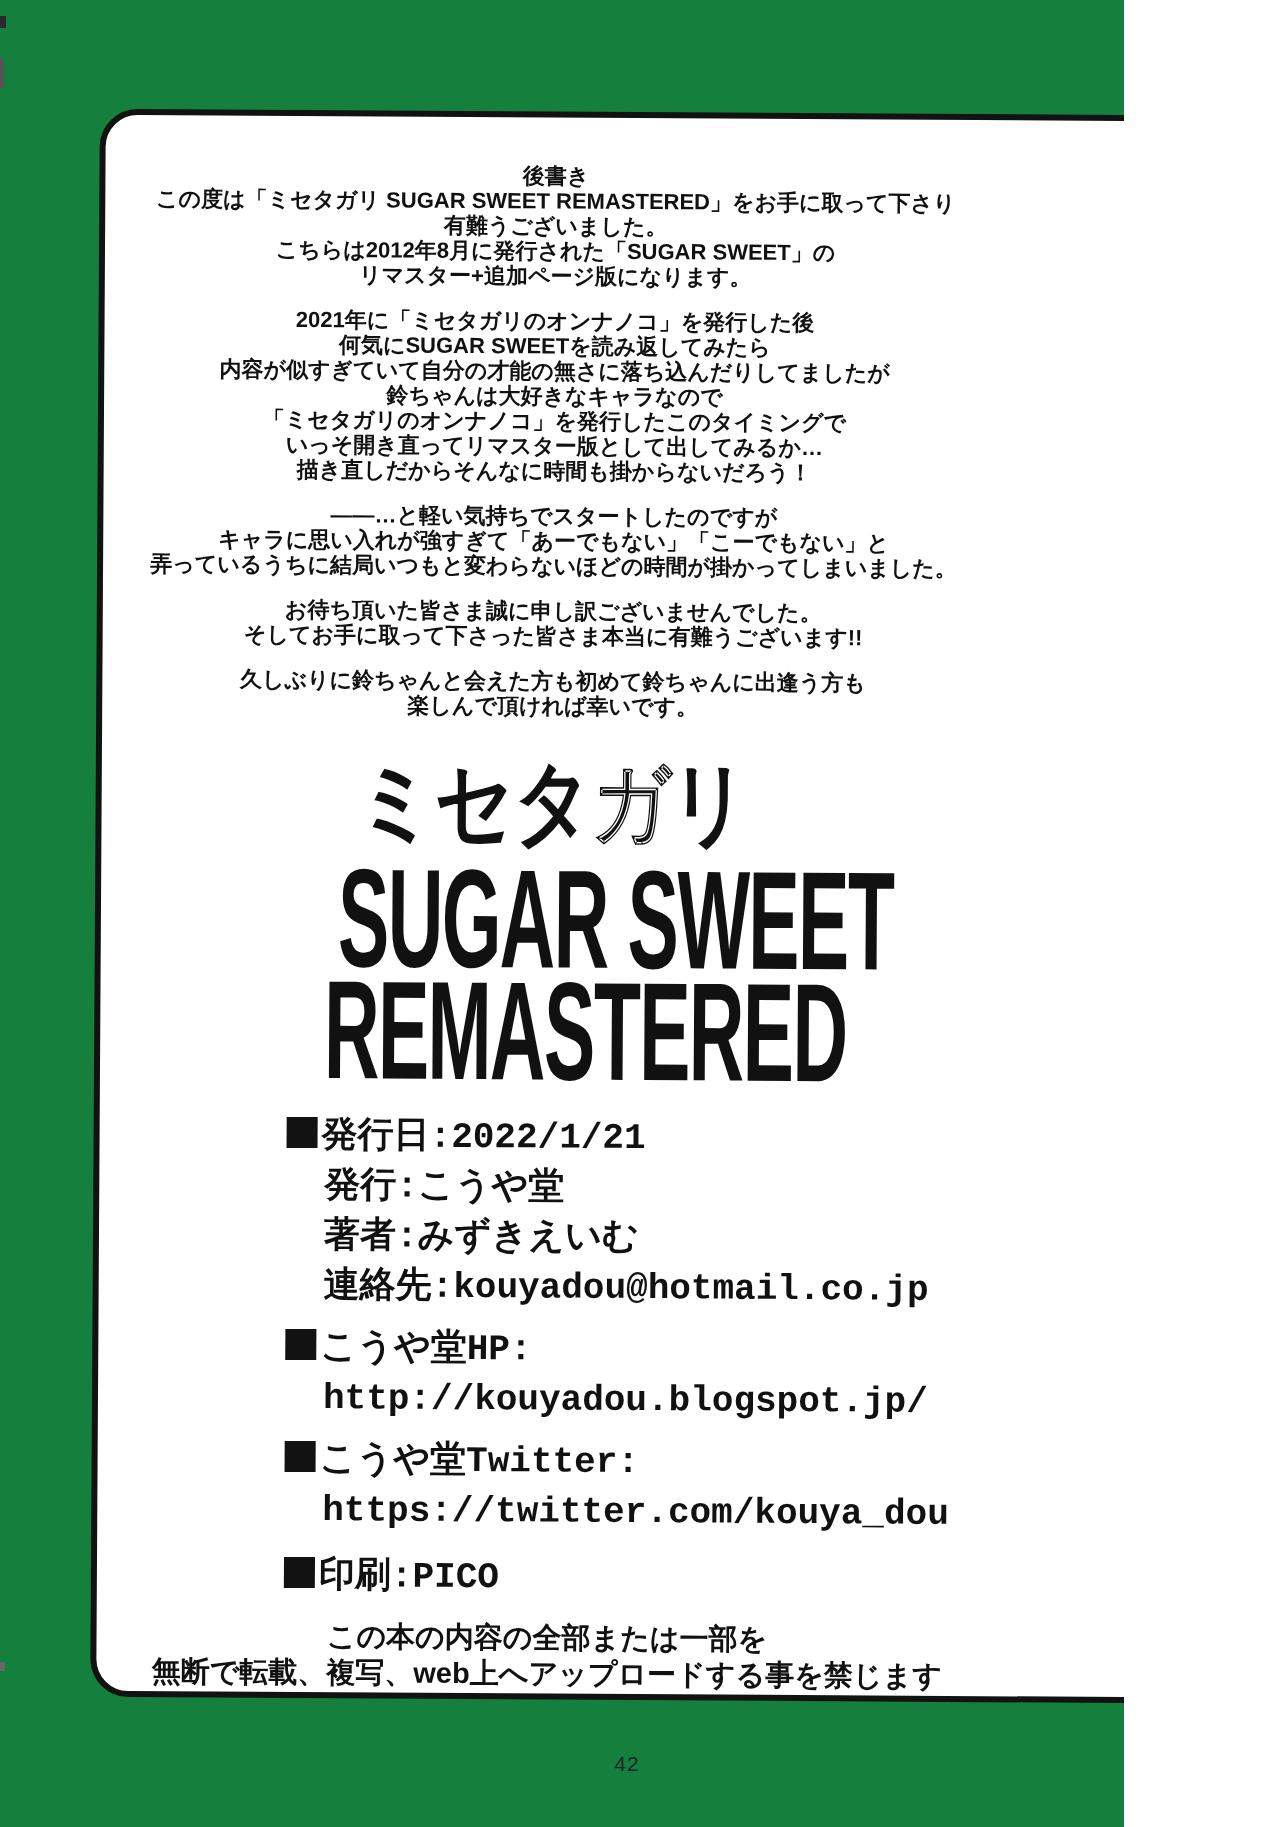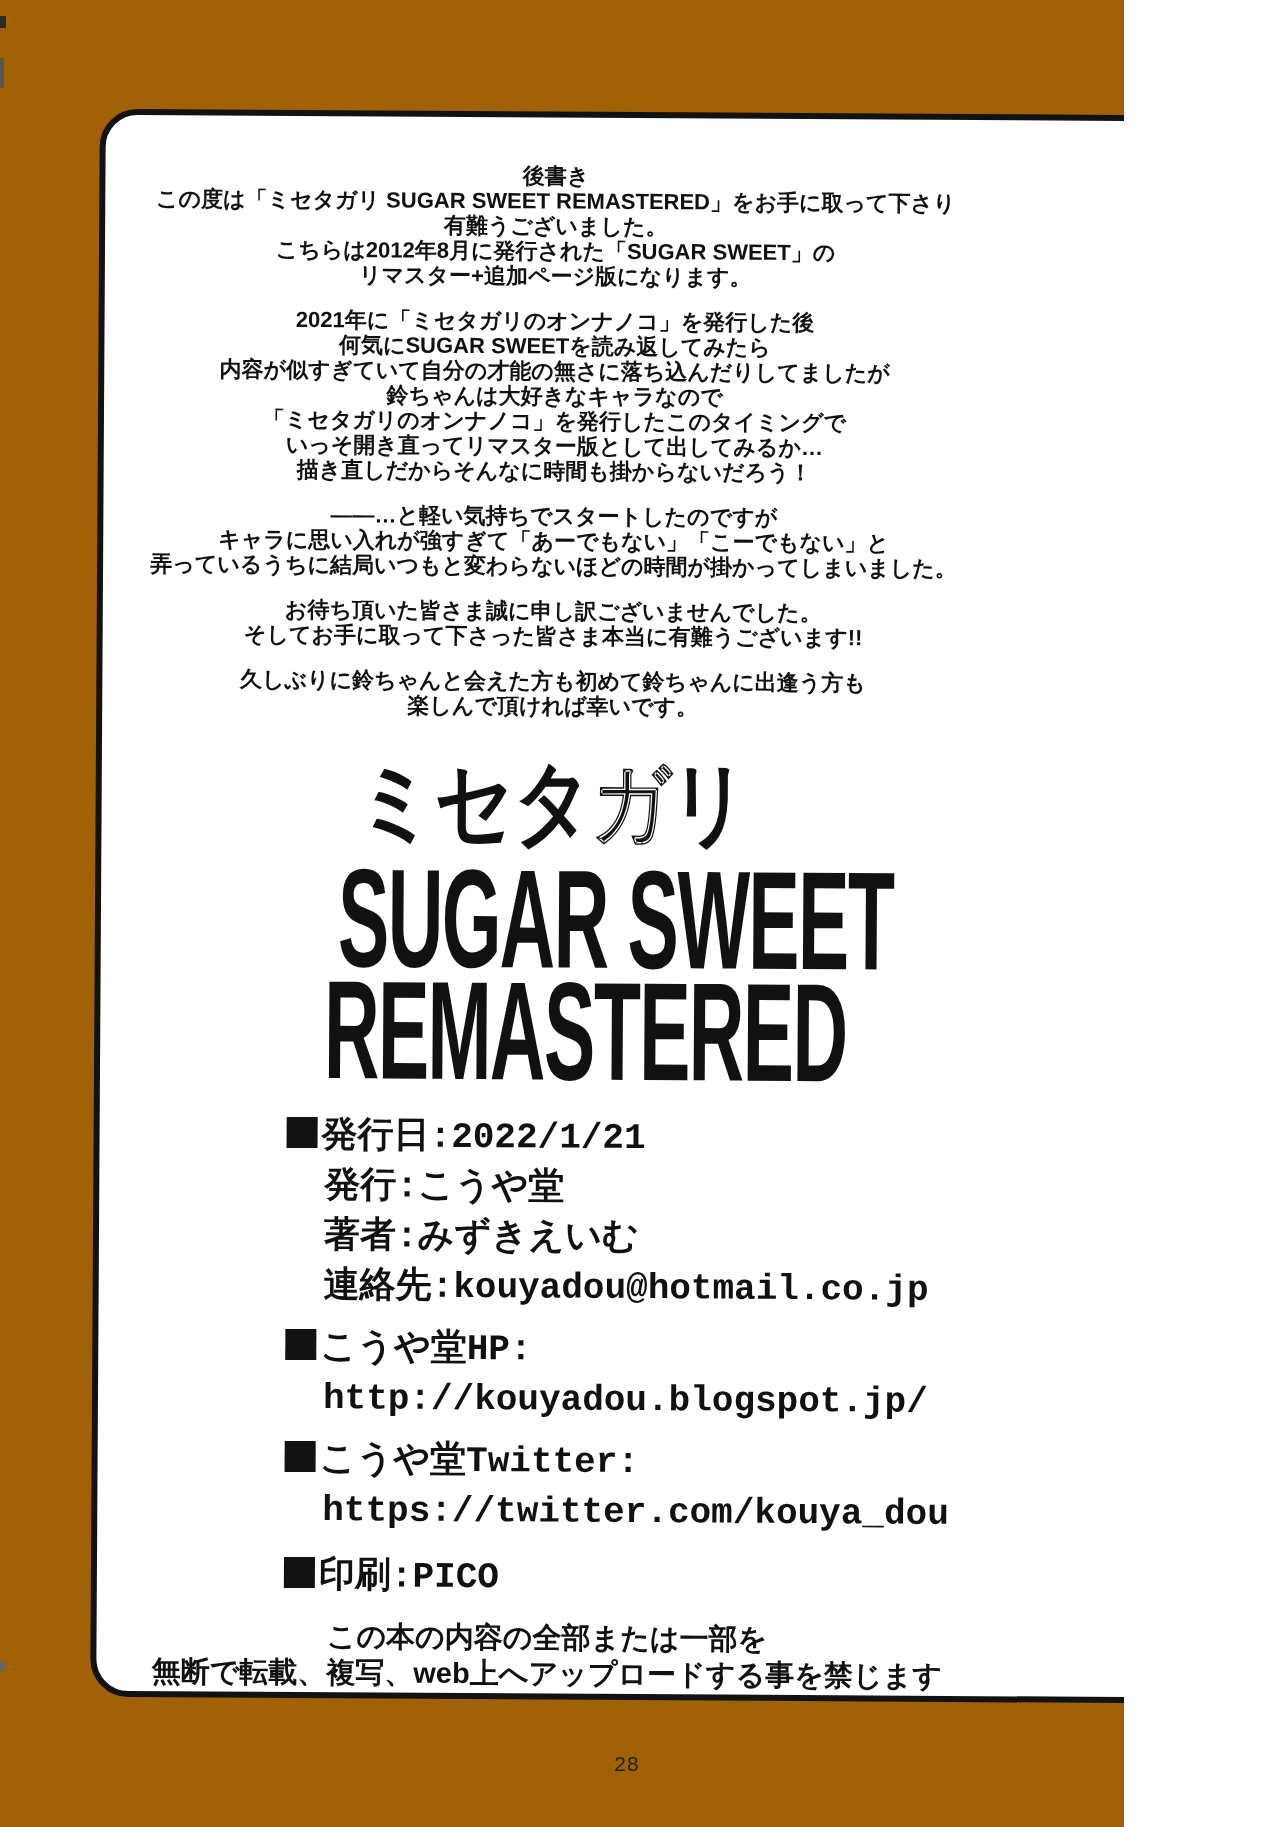--- a/index.html
+++ b/index.html
@@ -1,17 +1,17 @@
 <!DOCTYPE html>
 <html><head>
 <meta charset="utf-8">
 <style>
   html,body{margin:0;padding:0;background:#ffffff;}
   .page{
-    position:relative;width:1124px;height:1827px;background:#a16207;overflow:hidden;
+    position:relative;width:1124px;height:1827px;background:#15803d;overflow:hidden;
     font-family:"Liberation Sans",sans-serif;color:#111111;
   }
   .frame{
     position:absolute;left:95px;top:112px;width:1073px;height:1588px;
     border:6px solid #121212;border-radius:38px;box-sizing:border-box;
     transform:rotate(0.35deg);transform-origin:50% 50%;
     background:#ffffff;
   }
   .content{
     box-sizing:border-box;width:100%;height:100%;
@@ -121,14 +121,14 @@
       </div>
 
       <div class="footer">
         <div class="footer-line">この本の内容の全部または一部を</div>
         <div class="footer-line">無断で転載、複写、web上へアップロードする事を禁じます</div>
       </div>
 
     </div>
   </div>
 
-  <div class="pagenum">28</div>
+  <div class="pagenum">42</div>
 </div>
 
 </body></html>

